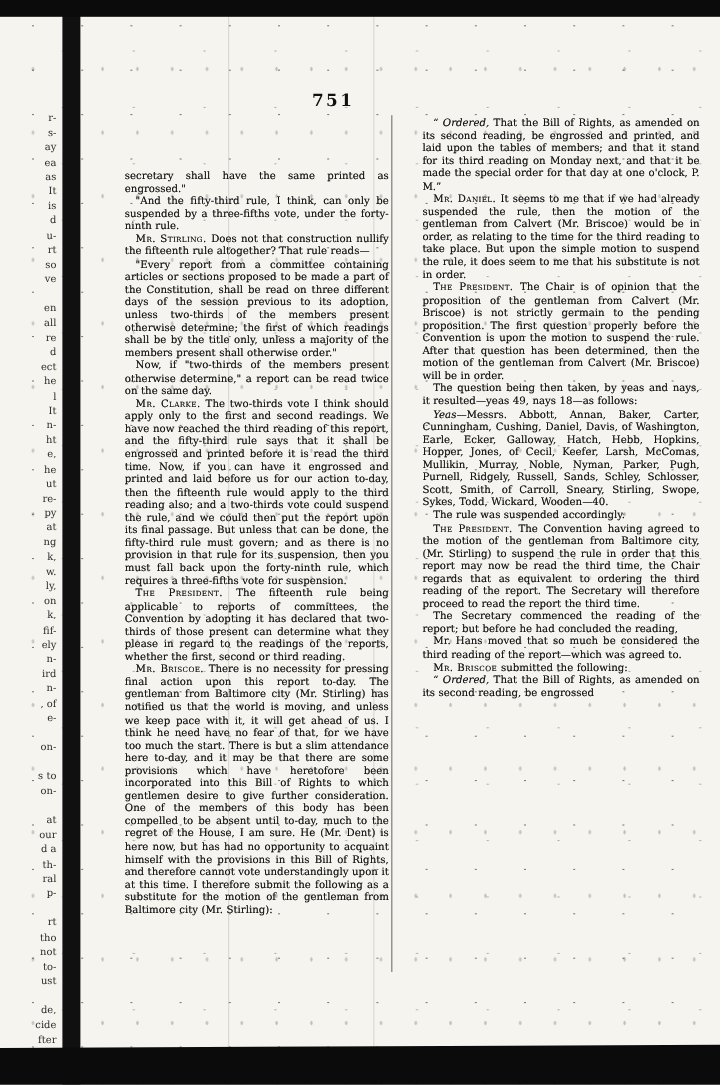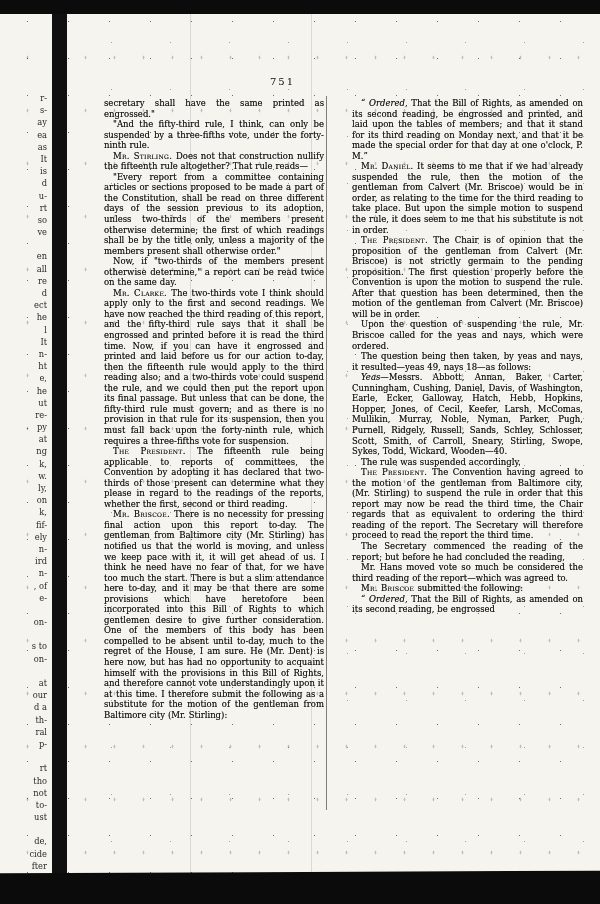--- a/index.html
+++ b/index.html
@@ -12,32 +12,32 @@
       radial-gradient(rgba(0,0,0,0.22) 0.7px, transparent 1.2px);
     background-size:41px 37px, 59px 47px, 29px 53px;
     background-position:7px 3px, 23px 19px, 13px 31px;
     font-family:"DejaVu Serif", serif;
   }
   .band-top{position:absolute;left:0;top:0;width:600px;height:14px;background:#0b0b0b;}
   .band-bottom{position:absolute;left:-4px;top:872px;width:610px;height:34px;background:#0b0b0b;transform:rotate(-0.25deg);}
   .gutter-bar{position:absolute;left:52px;top:0;width:15px;height:904px;background:#101010;}
   .crease{position:absolute;top:0;height:904px;width:1px;background:rgba(70,70,70,0.15);}
   .divider{position:absolute;left:326px;top:96px;height:714px;width:1px;background:rgba(25,25,25,0.55);}
-  #page-number{position:absolute;left:270px;top:76px;font-size:10px;font-weight:normal;letter-spacing:2px;color:#101010;}
+  #page-number{position:absolute;left:260px;top:76px;font-size:14px;font-weight:bold;letter-spacing:2px;color:#101010;}
   #margin-strip{position:absolute;left:0;top:92px;width:47px;text-align:right;}
   .frag{height:12.2px;font-size:8.3px;color:#2a2a2a;line-height:12.2px;}
   .column{position:absolute;top:98px;color:#141414;}
   #col-left{left:104px;width:220px;}
   #col-right{left:352px;width:231px;}
   .para{
     margin:0;font-size:8.5px;line-height:10.55px;text-align:justify;
     text-indent:9px;word-spacing:0.2px;
     text-shadow:0 0 0.4px rgba(10,10,10,0.55);
   }
-  .para.cont{text-indent:0;}
+  .para.cont{text-indent:0;margin-top:44px;}
   .speaker{font-variant:small-caps;letter-spacing:0.3px;}
   .lead{font-style:italic;}
 </style>
 </head>
 <body>
 
 <div id="scan">
 
   <div class="crease" style="left:190px"></div>
   <div class="crease" style="left:311px"></div>
@@ -123,26 +123,25 @@
       <p class="para"><span>"Every report from a committee containing articles or sections proposed to be made a part of the Constitution, shall be read on three different days of the session previous to its adoption, unless two-thirds of the members present otherwise determine; the first of which readings shall be by the title only, unless a majority of the members present shall otherwise order."</span></p>
       <p class="para"><span>Now, if "two-thirds of the members present otherwise determine," a report can be read twice on the same day.</span></p>
       <p class="para"><span class="speaker">Mr. Clarke.  </span><span>The two-thirds vote I think should apply only to the first and second readings.  We have now reached the third reading of this report, and the fifty-third rule says that it shall be engrossed and printed before it is read the third time.  Now, if you can have it engrossed and printed and laid before us for our action to-day, then the fifteenth rule would apply to the third reading also; and a two-thirds vote could suspend the rule, and we could then put the report upon its final passage.  But unless that can be done, the fifty-third rule must govern; and as there is no provision in that rule for its suspension, then you must fall back upon the forty-ninth rule, which requires a three-fifths vote for suspension.</span></p>
       <p class="para"><span class="speaker">The President.  </span><span>The fifteenth rule being applicable to reports of committees, the Convention by adopting it has declared that two-thirds of those present can determine what they please in regard to the readings of the reports, whether the first, second or third reading.</span></p>
       <p class="para"><span class="speaker">Mr. Briscoe.  </span><span>There is no necessity for pressing final action upon this report to-day. The gentleman from Baltimore city (Mr. Stirling) has notified us that the world is moving, and unless we keep pace with it, it will get ahead of us.  I think he need have no fear of that, for we have too much the start.  There is but a slim attendance here to-day, and it may be that there are some provisions which have heretofore been incorporated into this Bill of Rights to which gentlemen desire to give further consideration. One of the members of this body has been compelled to be absent until to-day, much to the regret of the House, I am sure.  He (Mr. Dent) is here now, but has had no opportunity to acquaint himself with the provisions in this Bill of Rights, and therefore cannot vote understandingly upon it at this time.  I therefore submit the following as a substitute for the motion of the gentleman from Baltimore city (Mr. Stirling):</span></p>
     </div>
   <div id="col-right" class="column">
       <p class="para"><span class="lead">“ Ordered, </span><span>That the Bill of Rights, as amended on its second reading, be engrossed and printed, and laid upon the tables of members; and that it stand for its third reading on Monday next, and that it be made the special order for that day at one o'clock, P. M.”</span></p>
       <p class="para"><span class="speaker">Mr. Daniel.  </span><span>It seems to me that if we had already suspended the rule, then the motion of the gentleman from Calvert (Mr. Briscoe) would be in order, as relating to the time for the third reading to take place.  But upon the simple motion to suspend the rule, it does seem to me that his substitute is not in order.</span></p>
       <p class="para"><span class="speaker">The President.  </span><span>The Chair is of opinion that the proposition of the gentleman from Calvert (Mr. Briscoe) is not strictly germain to the pending proposition.  The first question properly before the Convention is upon the motion to suspend the rule.  After that question has been determined, then the motion of the gentleman from Calvert (Mr. Briscoe) will be in order.</span></p>
-      <p class="para"><span>Upon the question of suspending the rule, Mr. Briscoe called for the yeas and nays, which were ordered.</span></p>
       <p class="para"><span>The question being then taken, by yeas and nays, it resulted—yeas 49, nays 18—as follows:</span></p>
       <p class="para"><span class="lead">Yeas</span><span>—Messrs. Abbott, Annan, Baker, Carter, Cunningham, Cushing, Daniel, Davis, of Washington, Earle, Ecker, Galloway, Hatch, Hebb, Hopkins, Hopper, Jones, of Cecil, Keefer, Larsh, McComas, Mullikin, Murray, Noble, Nyman, Parker, Pugh, Purnell, Ridgely, Russell, Sands, Schley, Schlosser, Scott, Smith, of Carroll, Sneary, Stirling, Swope, Sykes, Todd, Wickard, Wooden—40.</span></p>
       <p class="para"><span>The rule was suspended accordingly.</span></p>
       <p class="para"><span class="speaker">The President.  </span><span>The Convention having agreed to the motion of the gentleman from Baltimore city, (Mr. Stirling) to suspend the rule in order that this report may now be read the third time, the Chair regards that as equivalent to ordering the third reading of the report.  The Secretary will therefore proceed to read the report the third time.</span></p>
       <p class="para"><span>The Secretary commenced the reading of the report; but before he had concluded the reading,</span></p>
-      <p class="para"><span>Mr. Hans moved vote so much be considered the third reading of the report—which was agreed to.</span></p>
+      <p class="para"><span>Mr. Hans moved that so much be considered the third reading of the report—which was agreed to.</span></p>
       <p class="para"><span class="speaker">Mr. Briscoe  </span><span>submitted the following:</span></p>
       <p class="para"><span class="lead">“ Ordered, </span><span>That the Bill of Rights, as amended on its second reading, be engrossed</span></p>
     </div>
 
   <div class="band-top"></div>
   <div class="band-bottom"></div>
 </div>
 
 </body></html>

